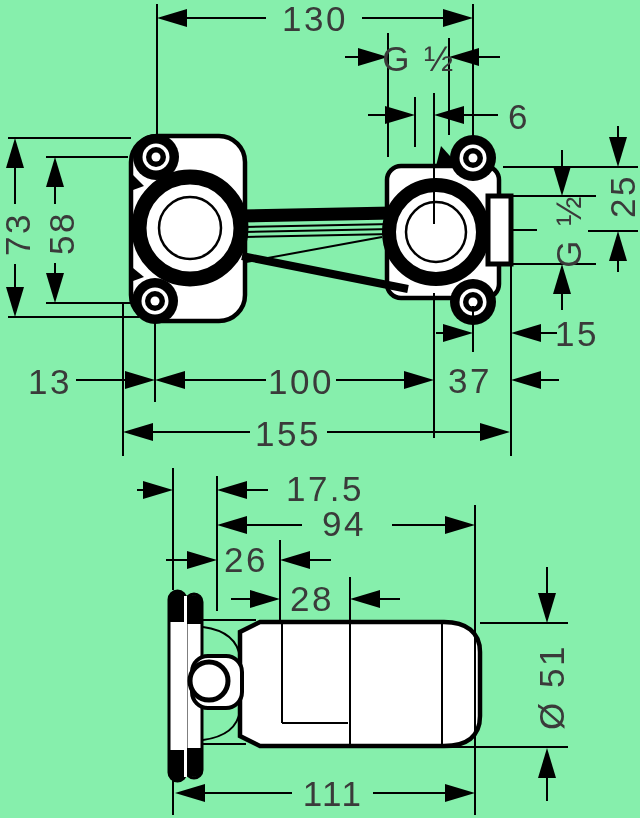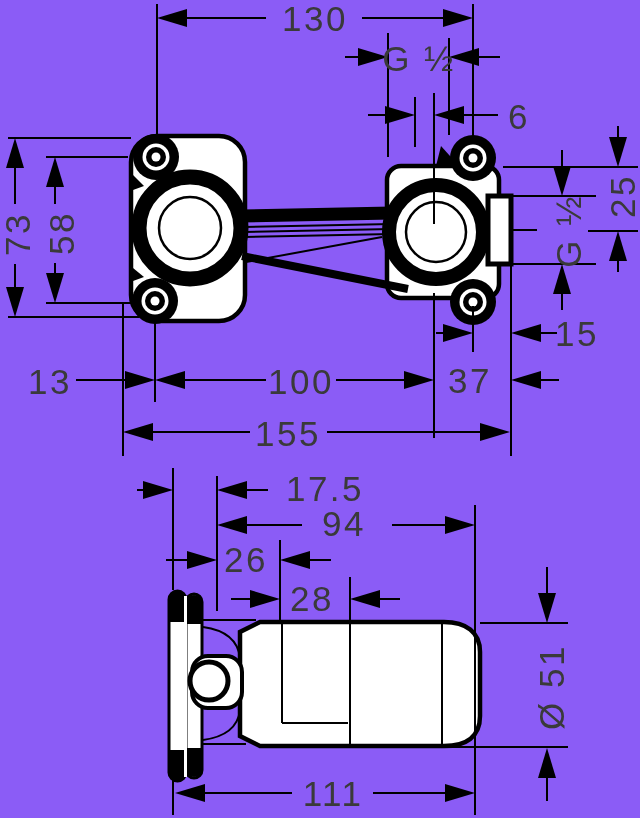--- a/index.html
+++ b/index.html
@@ -1,16 +1,16 @@
 <!DOCTYPE html>
 <html><head>
 <meta charset="utf-8">
 <style>
   html,body{margin:0;padding:0;background:#ffffff;}
-  .stage{position:relative;width:640px;height:818px;background:#8b5cf6;overflow:hidden;
+  .stage{position:relative;width:640px;height:818px;background:#86efac;overflow:hidden;
          font-family:"Liberation Sans", sans-serif;}
   svg{position:absolute;inset:0;}
   .dim-text{font-family:"Liberation Sans", sans-serif;font-size:35px;letter-spacing:2.5px;
             fill:#3a3a3a;}
   .ln{stroke:#000;stroke-width:2;fill:none;}
   .outline{stroke:#000;fill:#fff;}
   .arr{fill:#000;stroke:none;}
 </style>
 </head>
 <body>

